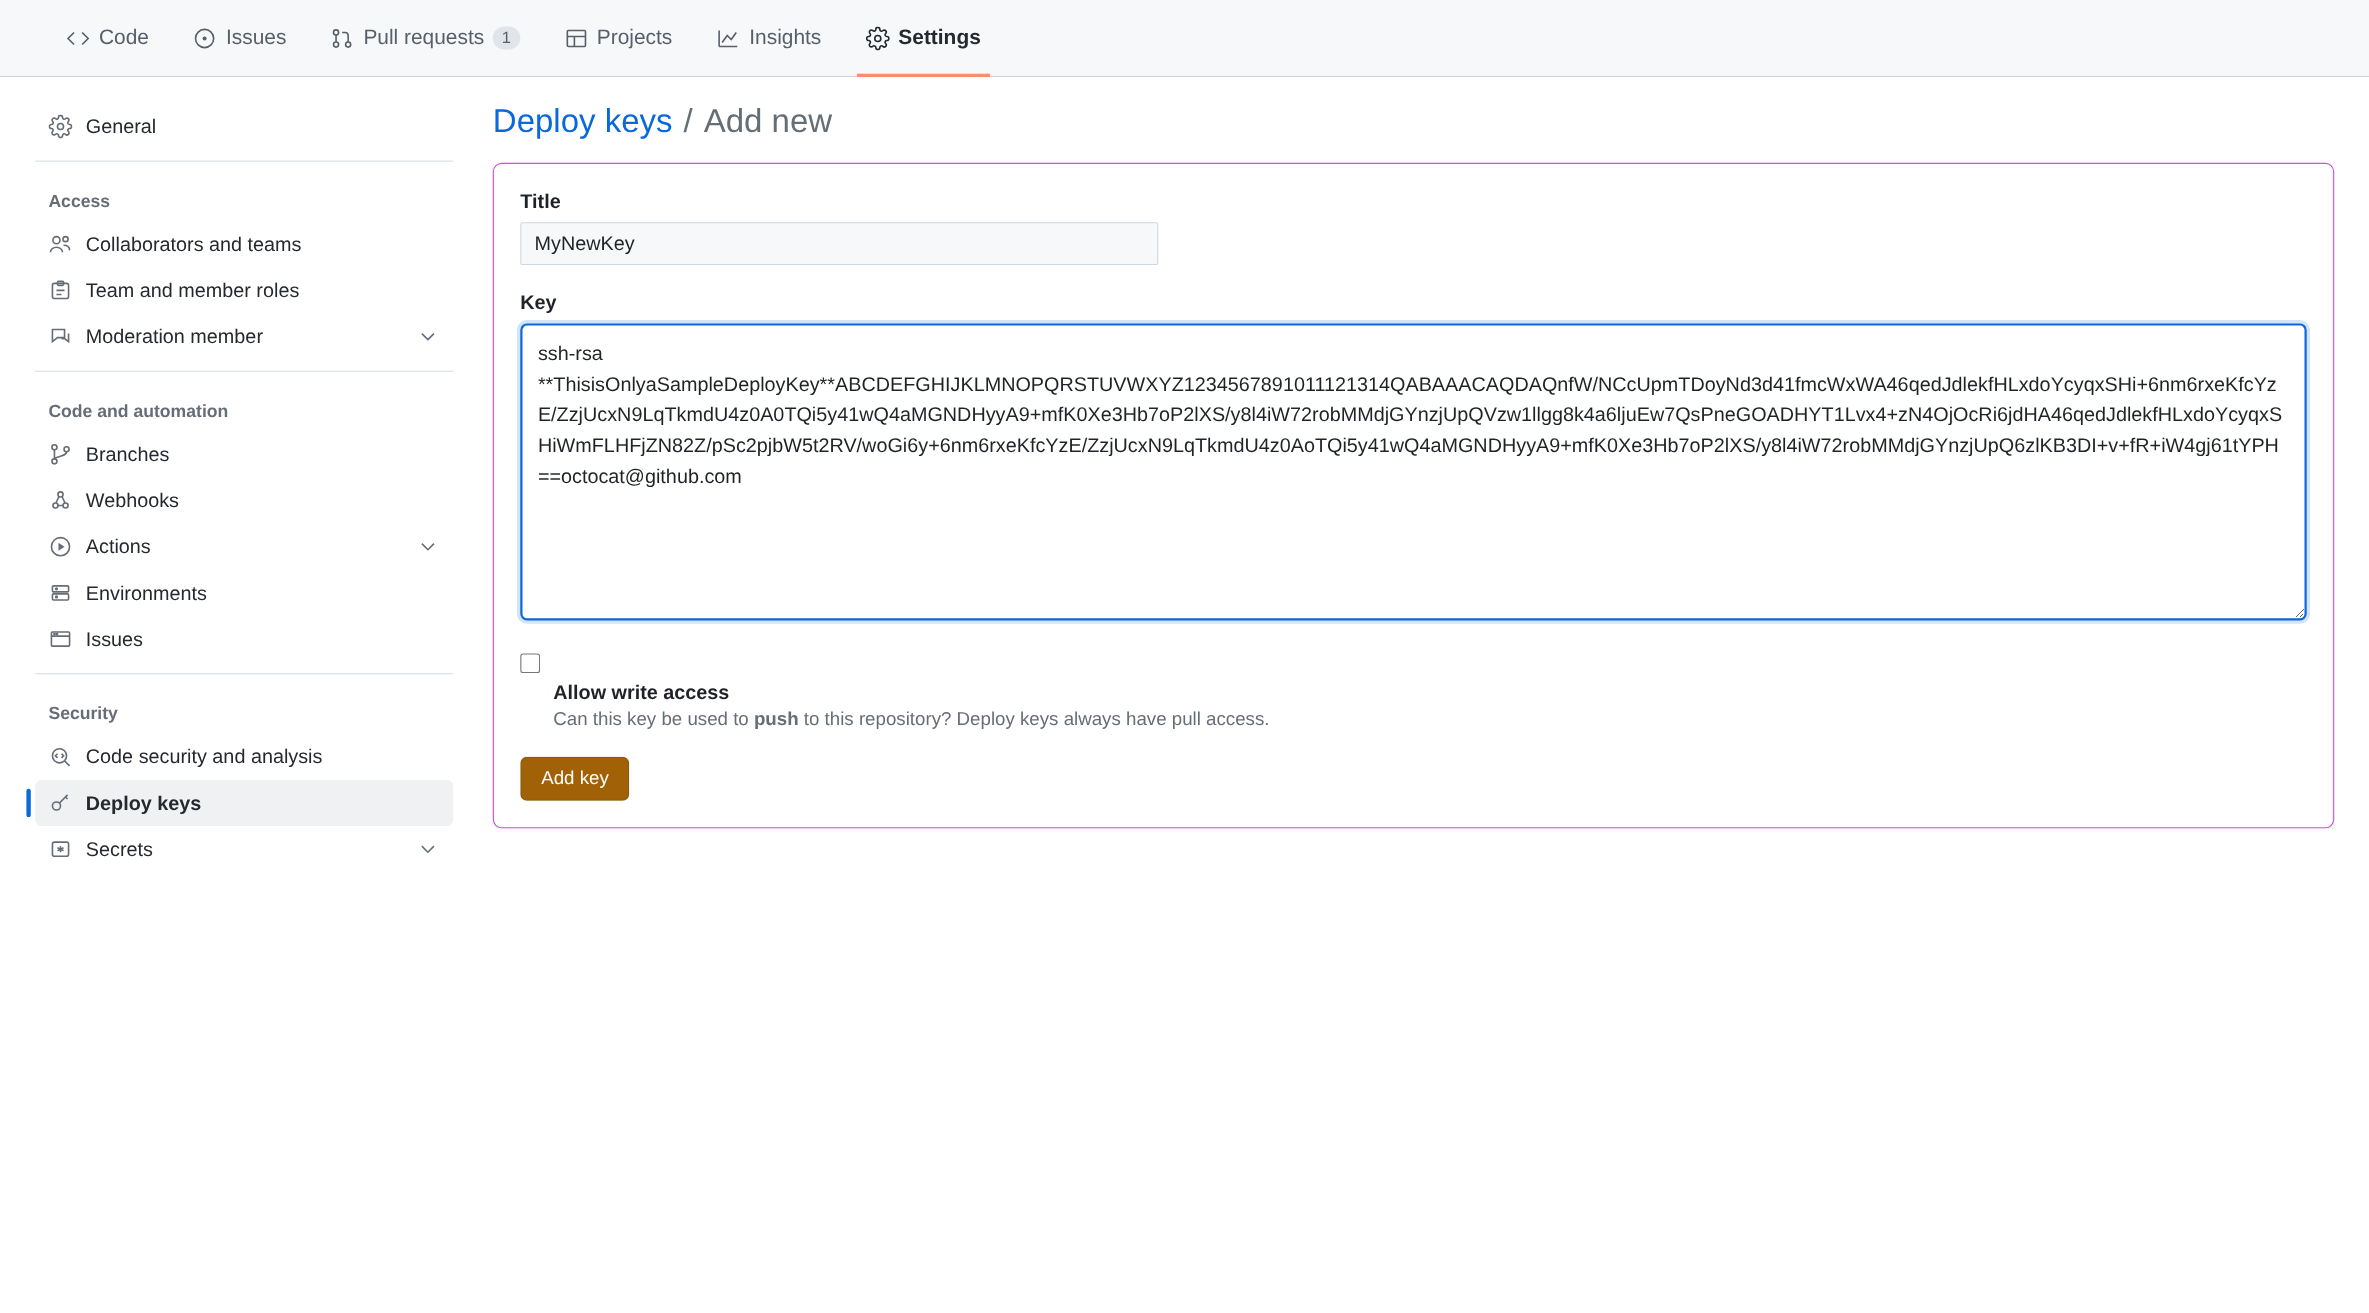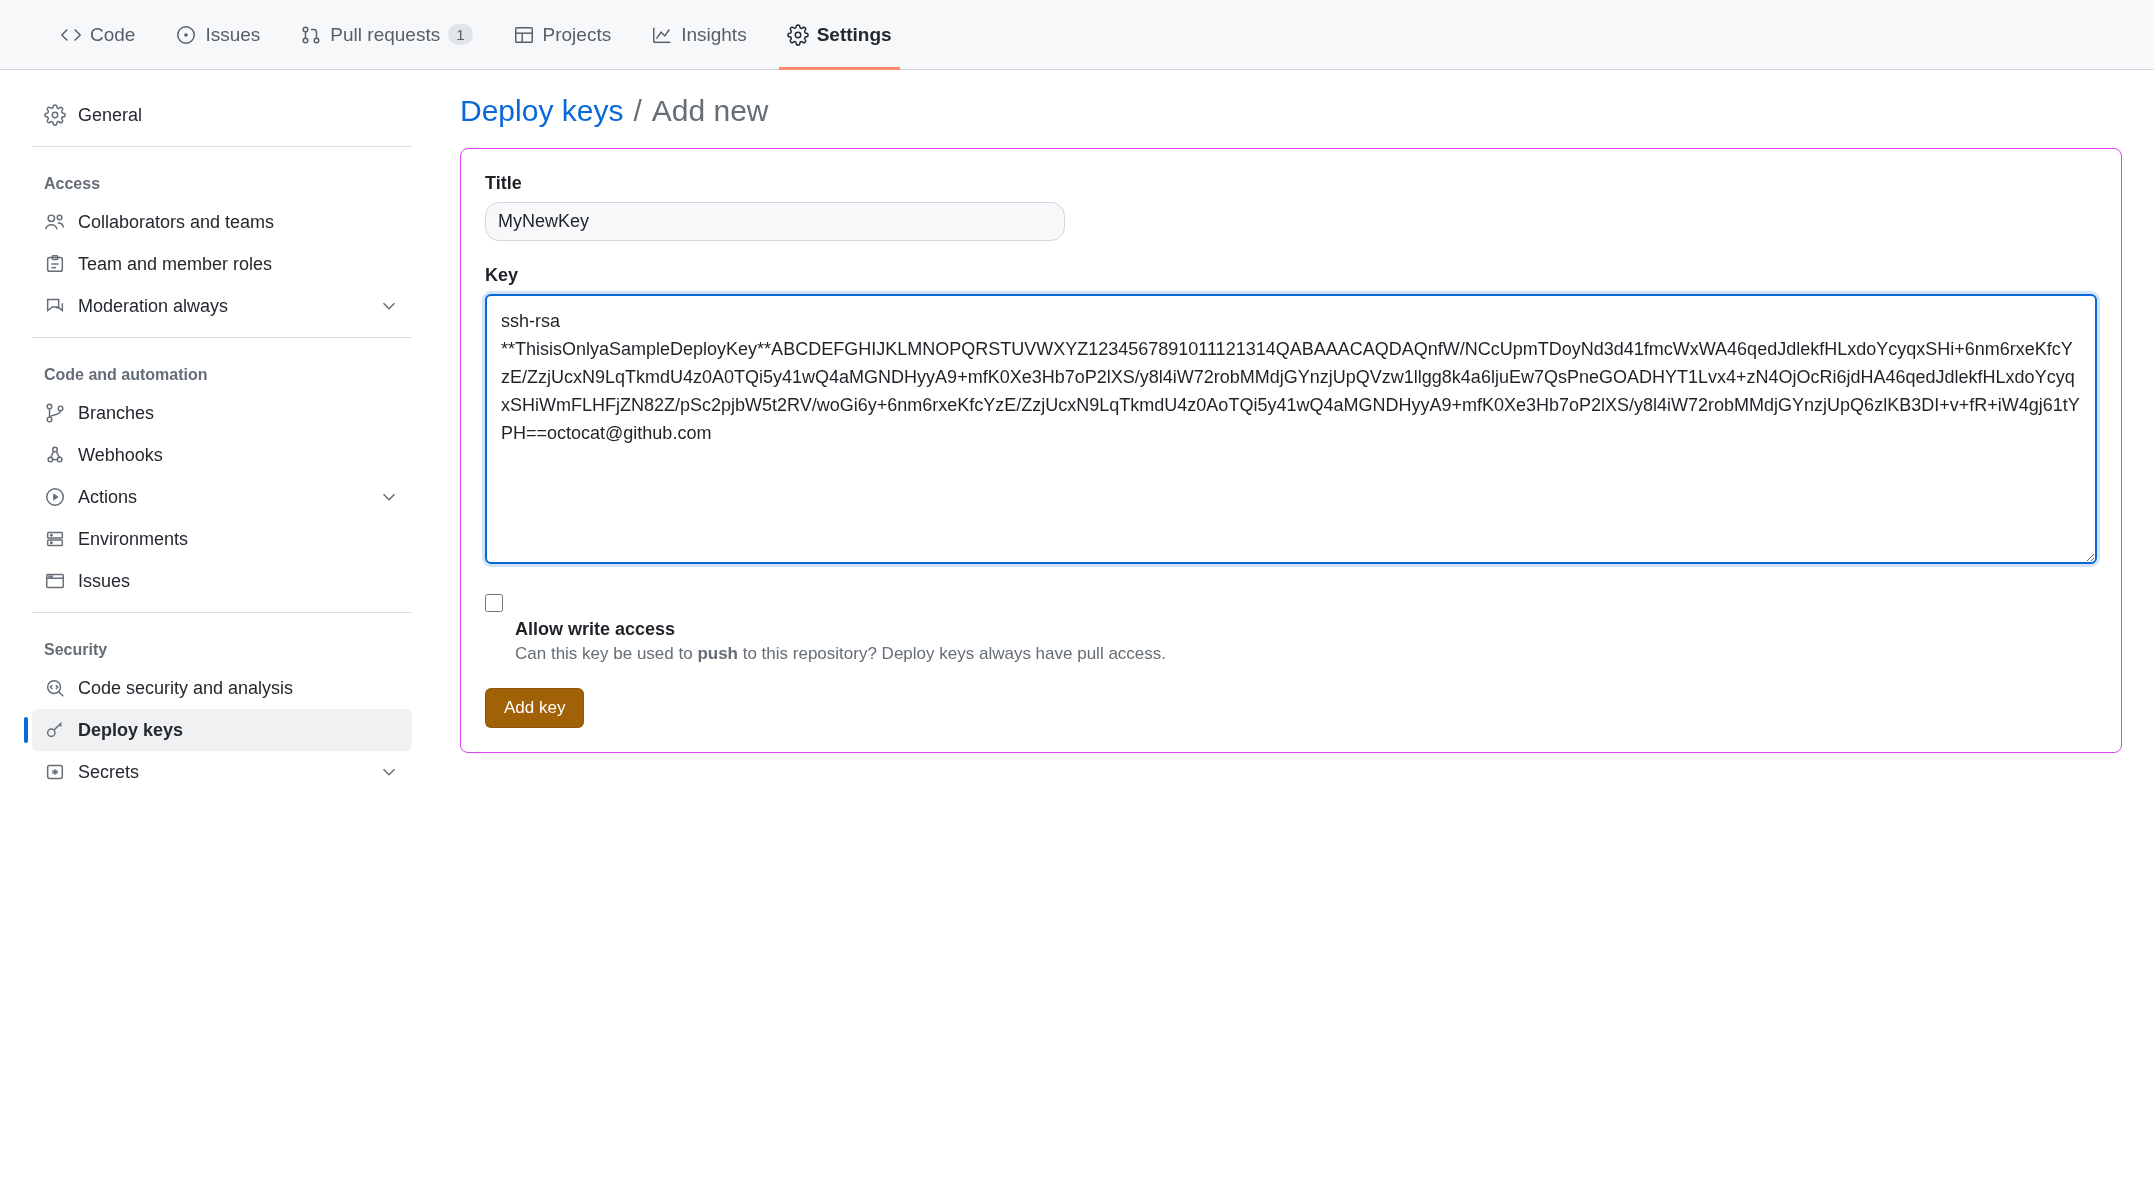--- a/index.html
+++ b/index.html
@@ -49,21 +49,21 @@
     color: #57606a;
     border-radius: 12px;
     padding: 2px 8px;
     font-size: 15px;
     min-width: 24px;
     text-align: center;
   }
   .page {
     display: flex;
     padding: 24px 32px;
-    gap: 48px;
+    gap: 36px;
   }
   .sidebar {
     width: 380px;
     flex-shrink: 0;
   }
   .side-item {
     display: flex;
     align-items: center;
     gap: 12px;
     padding: 10px 12px;
@@ -129,21 +129,21 @@
     font-size: 18px;
     margin-bottom: 8px;
     display: block;
   }
   .text-input {
     width: 580px;
     max-width: 100%;
     padding: 8px 12px;
     font-size: 18px;
     border: 1px solid #d0d7de;
-    border-radius: 14px;
+    border-radius: 2px;
     background: #f6f8fa;
     color: #1f2328;
     margin-bottom: 24px;
   }
   .key-textarea {
     width: 100%;
     height: 270px;
     padding: 12px 14px;
     font-size: 18px;
     line-height: 1.55;
@@ -272,21 +272,21 @@
           <line x1="8" y1="12" x2="16" y2="12"></line>
           <line x1="8" y1="16" x2="13" y2="16"></line>
         </svg>
       <span>Team and member roles</span>
     </div>
     <div class="side-item">
       <svg viewBox="0 0 24 24">
           <path d="M4 5h12v8H9l-5 4V5z"></path>
           <path d="M20 9v8l-4-3h-3"></path>
         </svg>
-      <span>Moderation always</span>
+      <span>Moderation member</span>
       <svg class="chev" viewBox="0 0 24 24">
           <polyline points="6,9 12,15 18,9"></polyline>
         </svg>
     </div>
     <div class="side-divider"></div>
 
     <div class="side-heading">Code and automation</div>
     <div class="side-item">
       <svg viewBox="0 0 24 24">
           <circle cx="6" cy="5" r="2.5"></circle>

